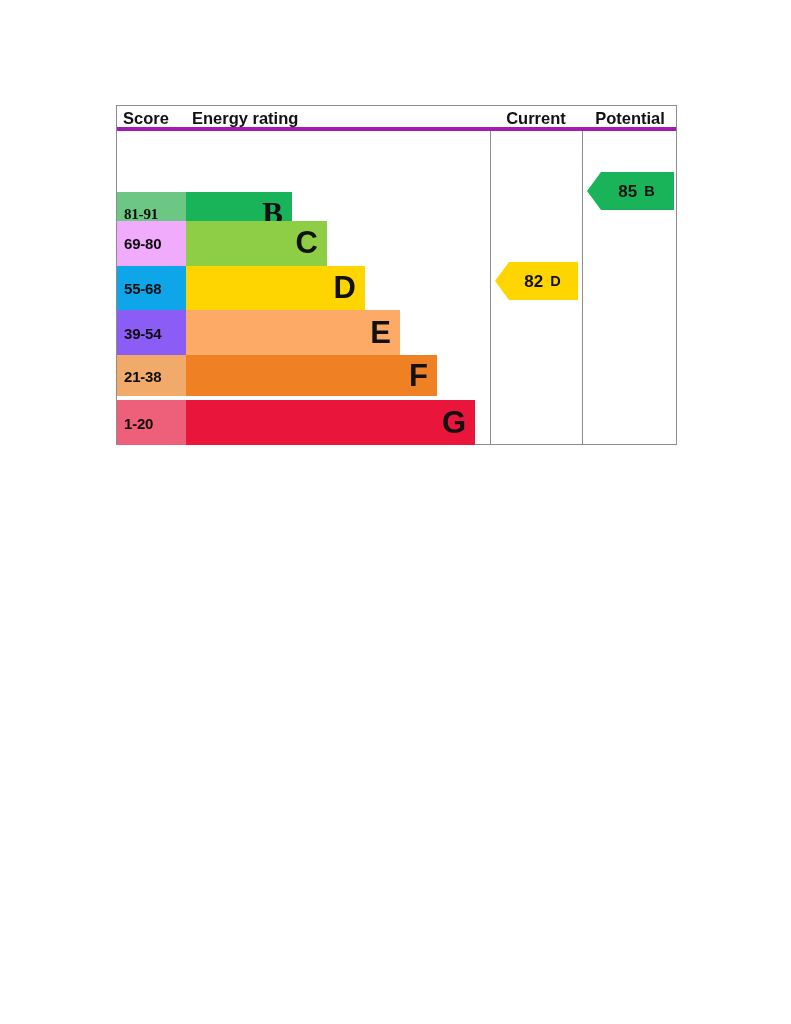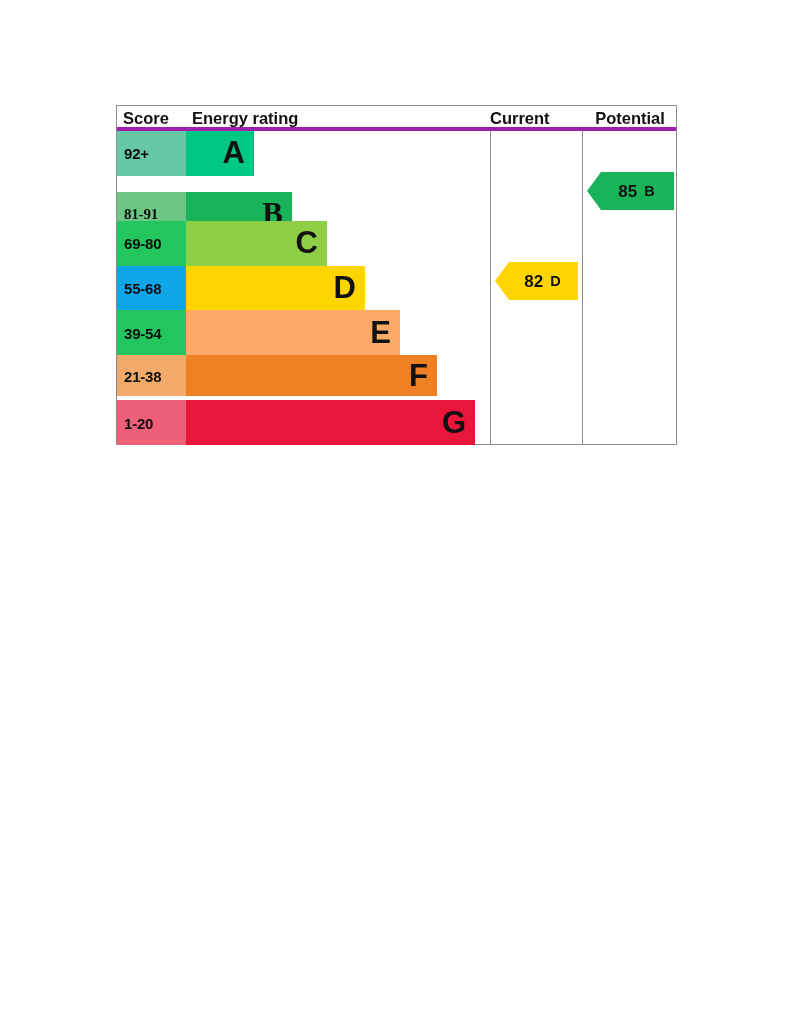--- a/index.html
+++ b/index.html
@@ -45,21 +45,21 @@
     top: 0;
     height: 25px;
     line-height: 25px;
     font-size: 16.5px;
     font-weight: bold;
     color: #111111;
     white-space: nowrap;
   }
   .hdr-score      { left: 6px;  }
   .hdr-rating     { left: 75px; }
-  .hdr-current    { left: 373px; width: 92px; text-align: left; }
+  .hdr-current    { left: 373px; width: 92px; text-align: center; }
   .hdr-potential  { left: 465px; width: 96px; text-align: center; }
 
   
   .vdiv {
     position: absolute;
     top: 25px;
     bottom: 0;
     width: 1px;
     background: #8c8c8c;
   }
@@ -161,54 +161,46 @@
     <div class="hdr-cell hdr-score">Score</div>
     <div class="hdr-cell hdr-rating">Energy rating</div>
     <div class="hdr-cell hdr-current">Current</div>
     <div class="hdr-cell hdr-potential">Potential</div>
   </div>
 
   <div class="vdiv vdiv-current"></div>
   <div class="vdiv vdiv-potential"></div>
 
   <div class="bands" id="bands-container">
-      <div class="band" style="top: 0px; height: 44.8571px;">
-        <div class="band-score" style="background: rgb(102, 200, 166);">
-          <span>92+</span>
-        </div>
-        <div class="band-bar" style="background: rgb(0, 199, 129); width: 68px;">
-          <div class="band-letter">A</div>
-        </div>
-      </div>
       <div class="band" style="top: 61px; height: 44.8571px; font-family: Liberation Serif, serif;">
         <div class="band-score" style="background: rgb(108, 198, 132);">
           <span>81-91</span>
         </div>
         <div class="band-bar" style="background: rgb(25, 180, 89); width: 106px;">
           <div class="band-letter">B</div>
         </div>
       </div>
       <div class="band" style="top: 89.7143px; height: 44.8571px;">
-        <div class="band-score" style="background: #22c55e;">
+        <div class="band-score" style="background: #f0abfc;">
           <span>69-80</span>
         </div>
         <div class="band-bar" style="background: rgb(141, 206, 70); width: 141px;">
           <div class="band-letter">C</div>
         </div>
       </div>
       <div class="band" style="top: 134.571px; height: 44.8571px;">
         <div class="band-score" style="background: #0ea5e9;">
           <span>55-68</span>
         </div>
         <div class="band-bar" style="background: rgb(255, 213, 0); width: 179px;">
           <div class="band-letter">D</div>
         </div>
       </div>
       <div class="band" style="top: 179.429px; height: 44.8571px;">
-        <div class="band-score" style="background: #22c55e; padding-left: 36px;">
+        <div class="band-score" style="background: #8b5cf6; padding-left: 36px;">
           <span>39-54</span>
         </div>
         <div class="band-bar" style="background: rgb(252, 170, 101); width: 214px;">
           <div class="band-letter">E</div>
         </div>
       </div>
       <div class="band" style="top: 224.286px; height: 41px;">
         <div class="band-score" style="background: rgb(242, 170, 107);">
           <span>21-38</span>
         </div>

